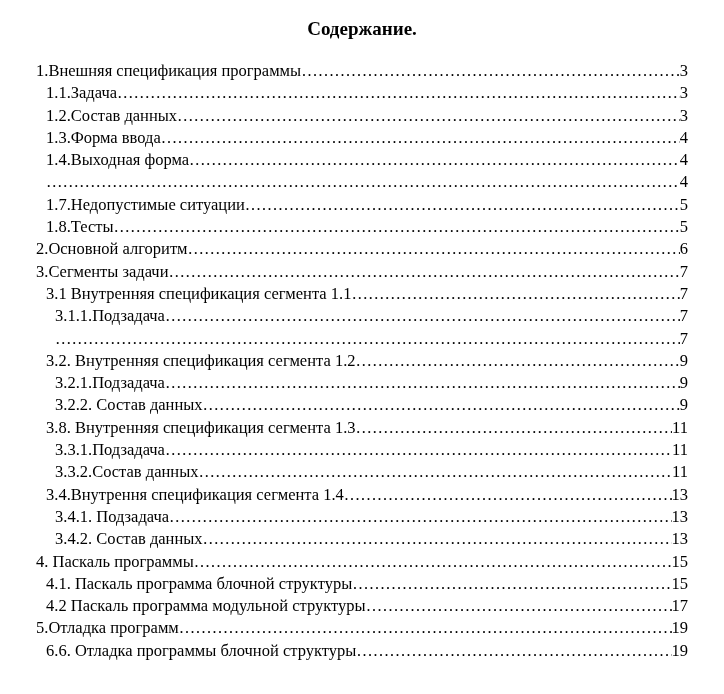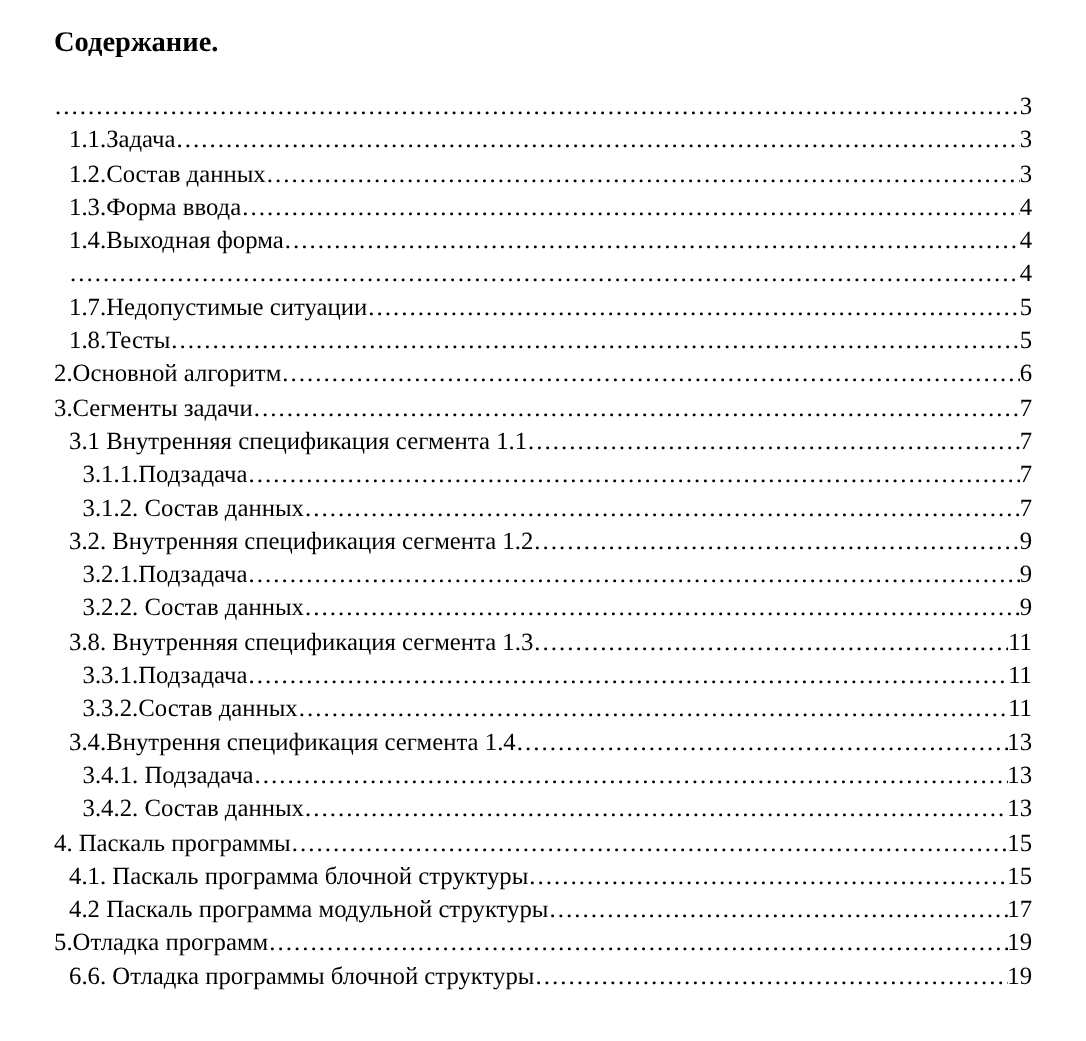--- a/index.html
+++ b/index.html
@@ -16,21 +16,21 @@
   }
   .page {
     box-sizing: border-box;
     width: 724px;
     height: 694px;
     padding: 12px 36px 0 36px;
   }
   .doc-title {
     font-size: 19px;
     font-weight: bold;
-    text-align: left;
+    text-align: center;
     margin: 6px 0 20px 0;
   }
   .toc {
     font-size: 16.5px;
   }
   .row {
     display: flex;
     align-items: baseline;
     line-height: 22.3px;
   }
@@ -52,20 +52,21 @@
   .indent-1 { padding-left: 10px; justify-content: center; }
   .indent-2 { padding-left: 19px; }
 </style>
 </head>
 <body>
 
 <div class="page">
   <h1 class="doc-title">Содержание.</h1>
   <div class="toc">
   <div class="row indent-0">
+    <span class="label">1.Внешняя спецификация программы</span>
     <span class="leader"></span>
     <span class="page-num">3</span>
   </div>
 
   <div class="row indent-1">
     <span class="label">1.1.Задача</span>
     <span class="leader"></span>
     <span class="page-num">3</span>
   </div>
 
@@ -122,21 +123,20 @@
     <span class="page-num">7</span>
   </div>
 
   <div class="row indent-2">
     <span class="label">3.1.1.Подзадача</span>
     <span class="leader"></span>
     <span class="page-num">7</span>
   </div>
 
   <div class="row indent-2">
-    <span class="label">3.1.2. Состав данных</span>
     <span class="leader"></span>
     <span class="page-num">7</span>
   </div>
 
   <div class="row indent-1">
     <span class="label">3.2. Внутренняя спецификация сегмента 1.2</span>
     <span class="leader"></span>
     <span class="page-num">9</span>
   </div>
 

